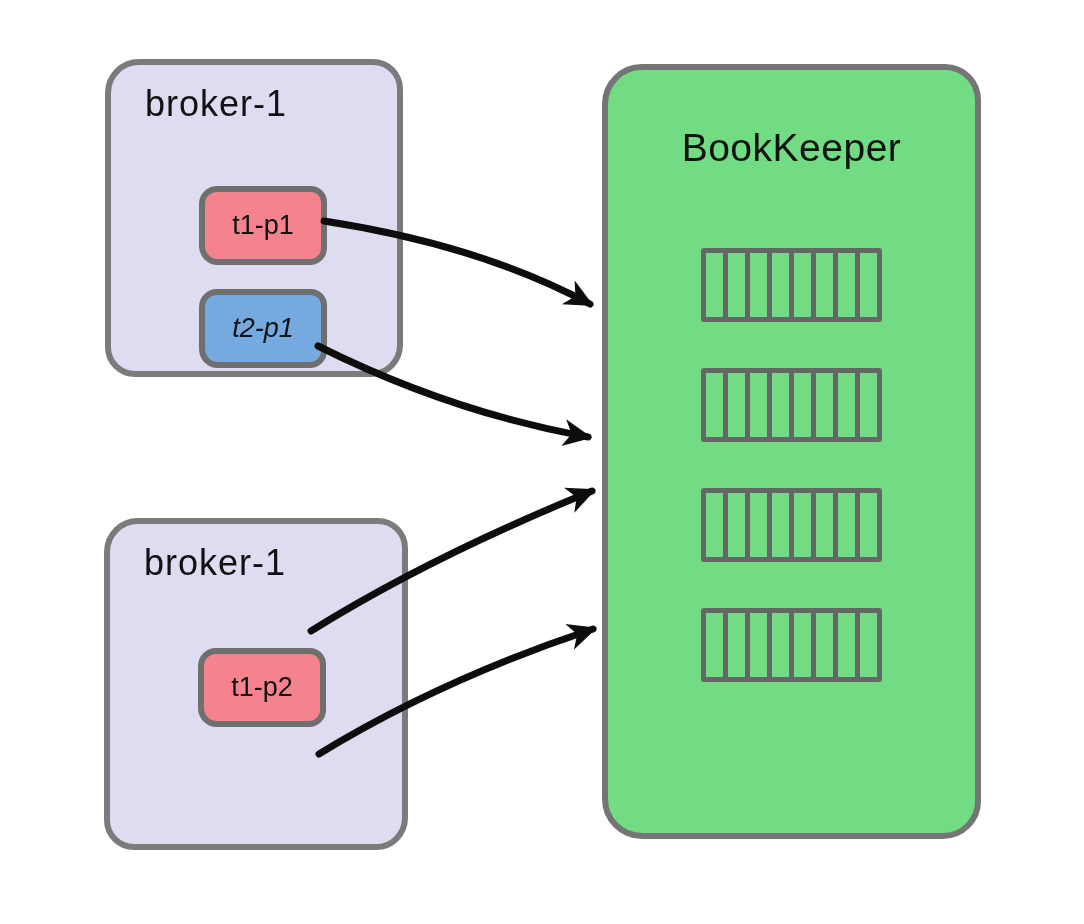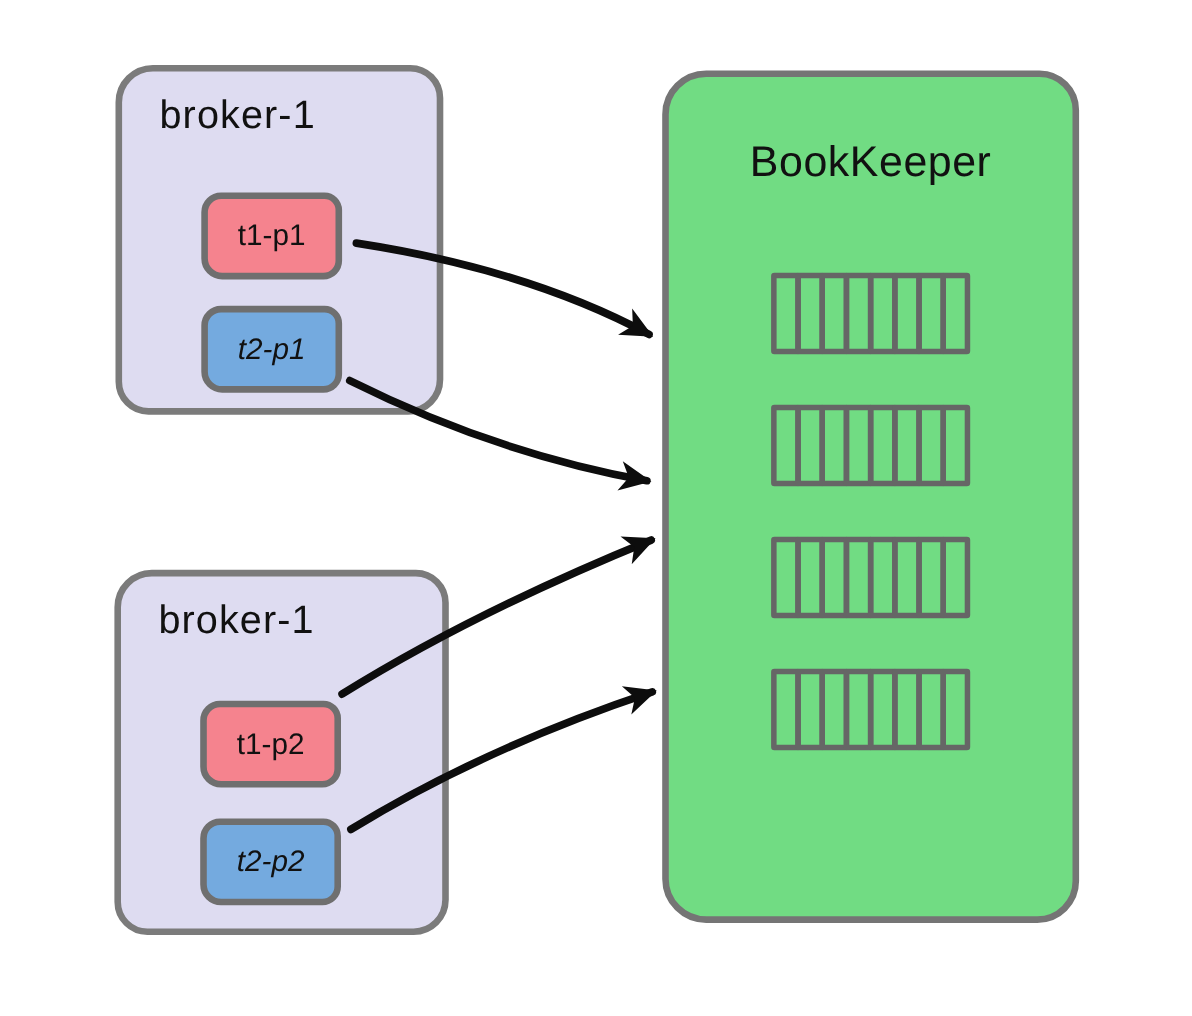--- a/index.html
+++ b/index.html
@@ -33,31 +33,32 @@
     top: 18px;
     font-size: 36px;
     font-weight: 500;
     letter-spacing: 1px;
     color: var(--text, #111);
     white-space: nowrap;
   }
 
   .partition {
     position: absolute;
-    left: 72px;
+    left: 88px;
     width: 128px;
     height: 79px;
     border: 6px solid var(--partition-border, #6f6f6f);
     border-radius: 18px 16px 17px 19px;
     box-sizing: border-box;
     display: flex;
     align-items: center;
     justify-content: center;
     font-size: 27px;
     color: var(--text, #111);
+    margin-top: 11px;
   }
   .partition--slot1 { top: 110px; }
   .partition--slot2 { top: 213px; font-style: italic; }
   .broker--2 .partition--slot1 { top: 113px; }
   .broker--2 .partition--slot2 { top: 220px; }
 
   
   .bookkeeper {
     position: absolute;
     left: 602px;
@@ -126,23 +127,20 @@
     <div class="partition partition--slot2" style="background: var(--partition-blue);">
       <span>t2-p1</span>
     </div>
   </div>
 
   <div class="broker broker--2">
     <div class="broker-title">broker-1</div>
     <div class="partition partition--slot1" style="background: var(--partition-pink);">
       <span>t1-p2</span>
     </div>
-    <div class="partition partition--slot2" style="background: var(--partition-blue);">
-      <span>t2-p2</span>
-    </div>
   </div>
 
   <div class="bookkeeper">
     <div class="bookkeeper-title">BookKeeper</div>
     <div class="ledger-rows">
         <div class="ledger-row">
           <div class="ledger-segment"></div>
           <div class="ledger-segment"></div>
           <div class="ledger-segment"></div>
           <div class="ledger-segment"></div>

